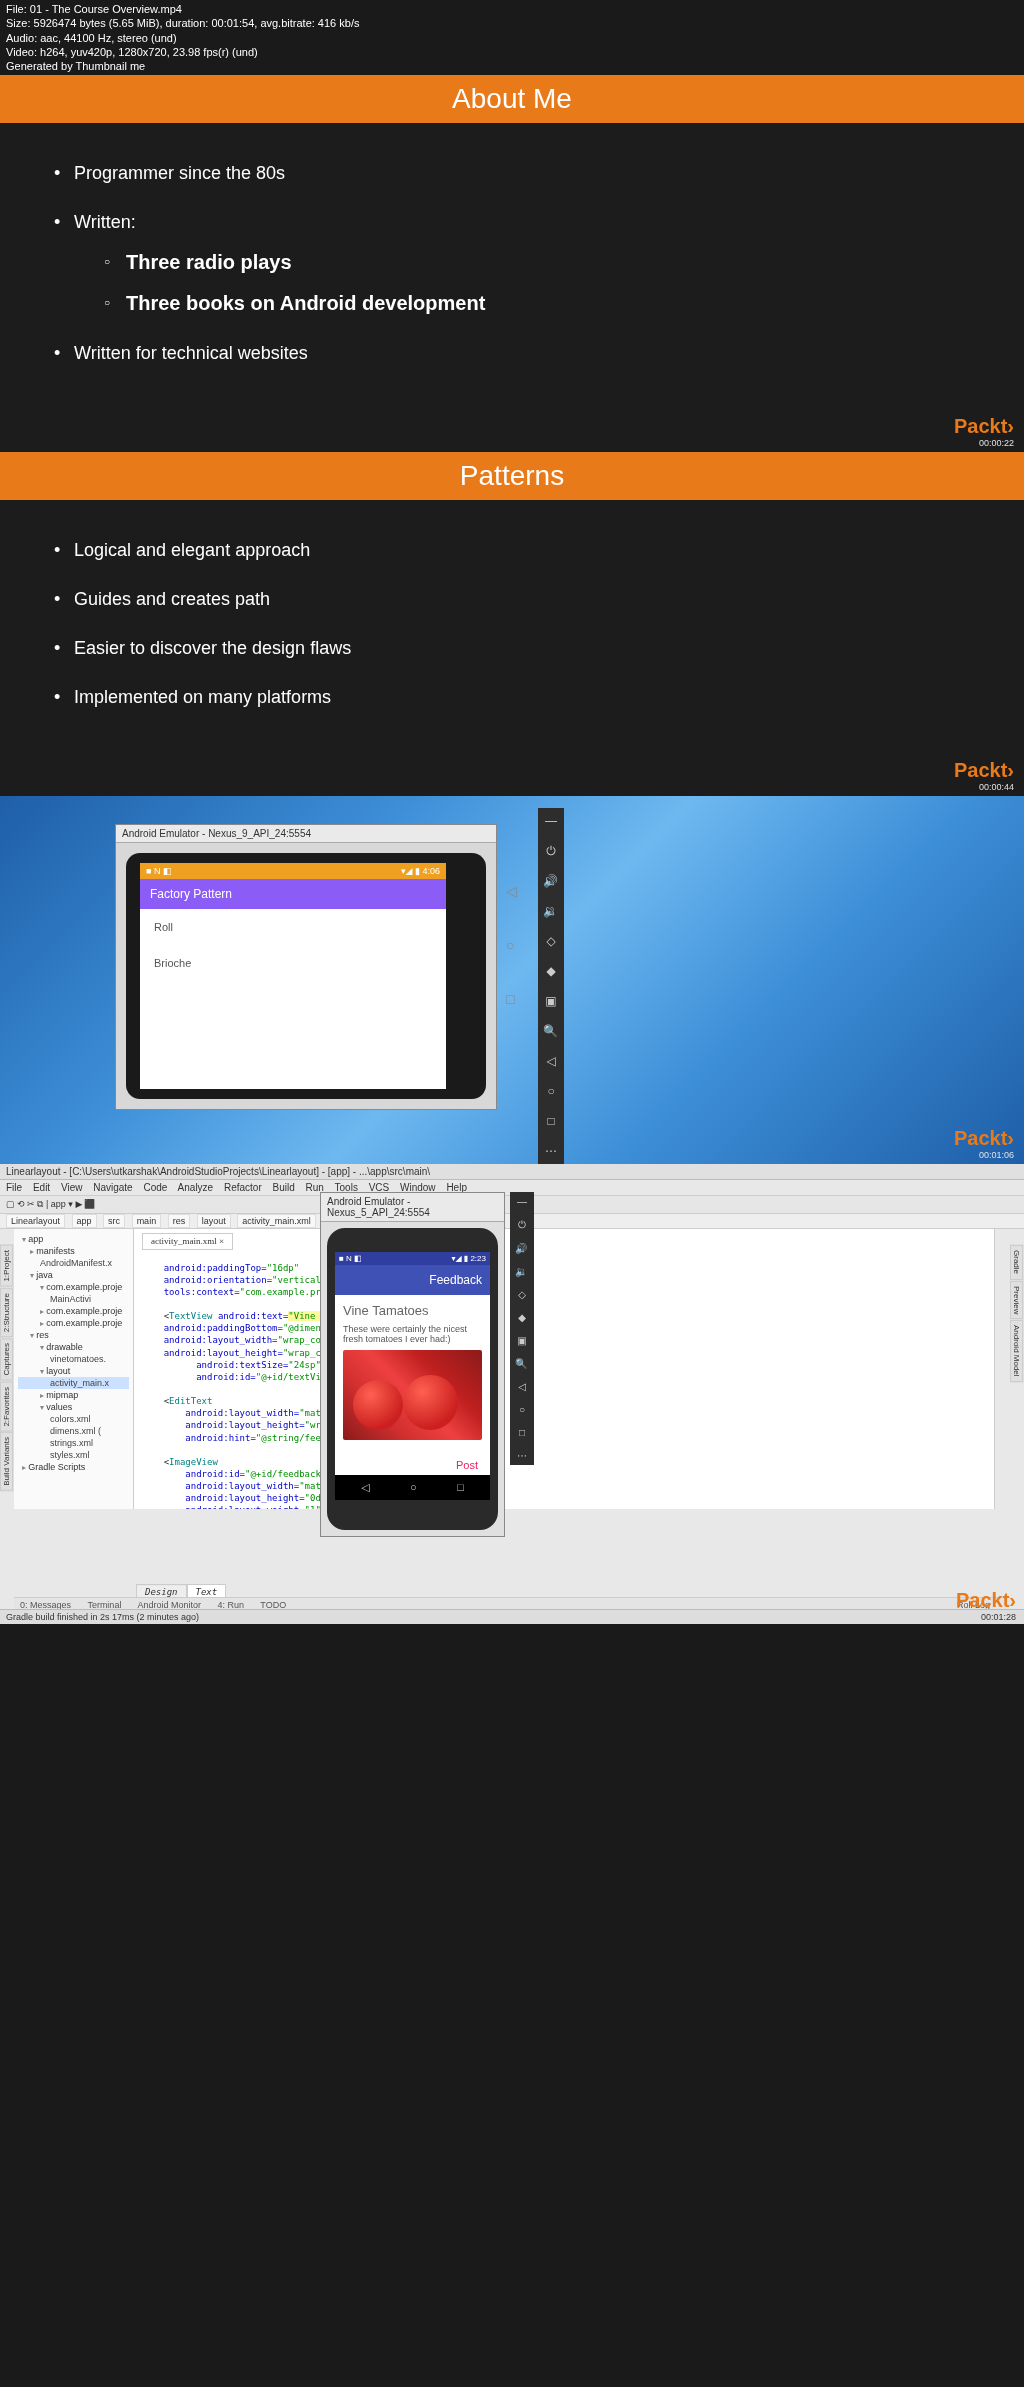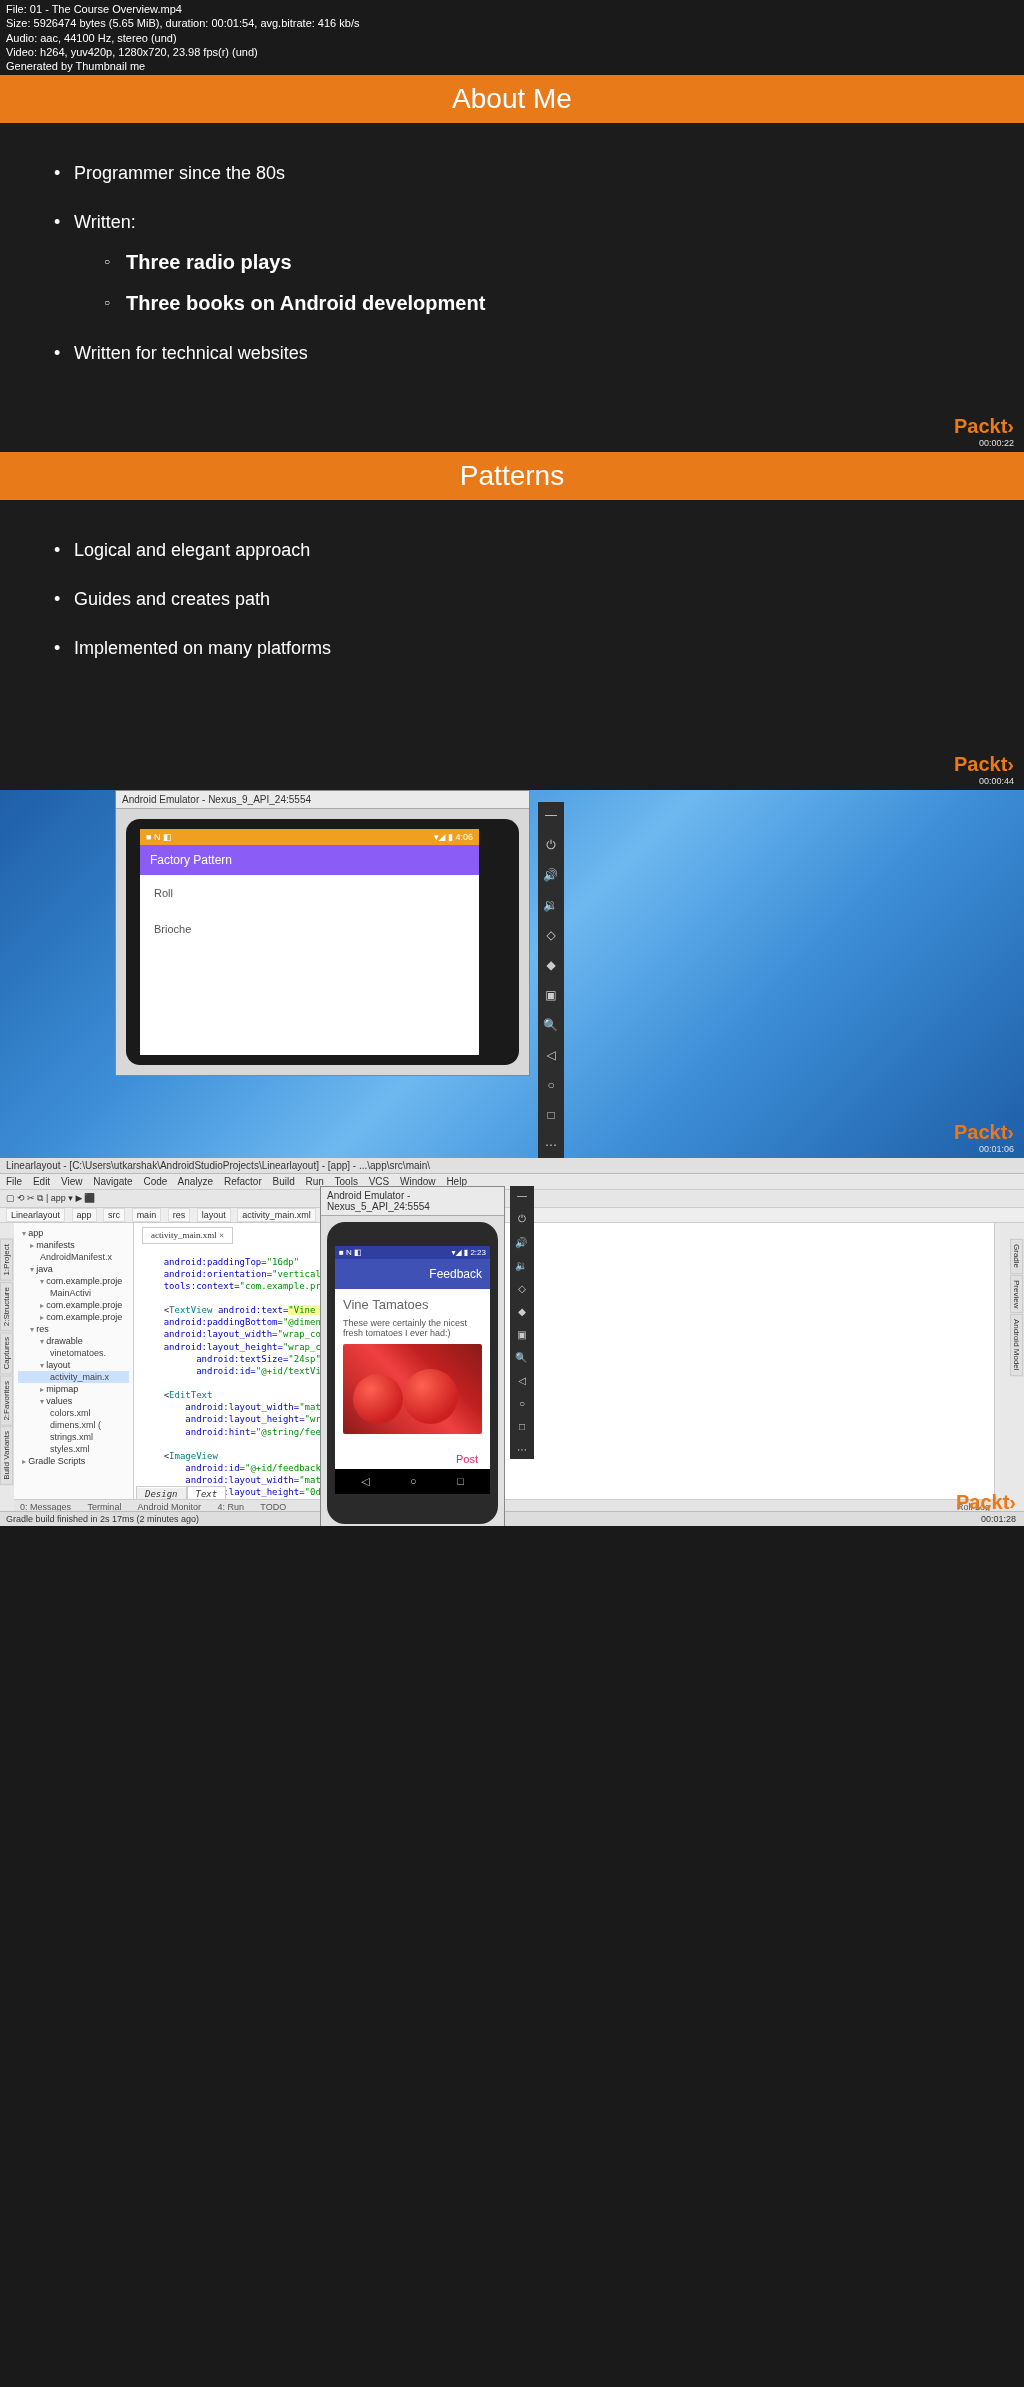--- a/index.html
+++ b/index.html
@@ -15,36 +15,36 @@
 .slide-body > ul > li::before { content: "•"; position: absolute; left: 4px; }
 .slide-body ul ul { margin-top: 18px; margin-left: 30px; }
 .slide-body ul ul li { font-size: 20px; font-weight: 700; margin-bottom: 18px; position: relative; padding-left: 22px; }
 .slide-body ul ul li::before { content: "○"; position: absolute; left: 0; font-size: 10px; top: 5px; }
 .slide-footer { position: absolute; right: 10px; bottom: 4px; text-align: right; }
 .packt { color: #e87a1a; font-size: 20px; font-weight: 600; }
 .packt-arrow { color: #e87a1a; }
 .timestamp { font-size: 9px; color: #e0e0e0; display: block; }
 
 .desktop-shot { background: linear-gradient(135deg, #1e5fa8 0%, #3d8fd8 30%, #6eb8f0 50%, #3d8fd8 70%, #1e5fa8 100%); height: 368px; position: relative; overflow: hidden; }
-.emulator-window { position: absolute; top: 0; left: 115px; width: 415px; background: #d8d8d8; border: 1px solid #888; }
+.emulator-window { position: absolute; top: 28px; left: 115px; width: 382px; background: #d8d8d8; border: 1px solid #888; }
 .emu-title { background: #eaeaea; color: #333; font-size: 10px; padding: 3px 6px; border-bottom: 1px solid #aaa; }
 .phone-body { background: #1a1a1a; margin: 10px; border-radius: 14px; padding: 10px 40px 10px 14px; position: relative; height: 246px; }
 .phone-screen { background: #fff; height: 100%; position: relative; }
 .phone-sysbar { background: #f0a020; height: 16px; display:flex; justify-content:space-between; align-items:center; padding:0 6px; font-size:9px; color:#fff;}
 .phone-appbar { background: #8b5cf6; color: #fff; font-size: 12px; padding: 8px 10px; }
 .phone-list-item { padding: 12px 14px; font-size: 11px; color: #555; }
 .phone-navbar-right { position: absolute; right: -34px; top: 30px; display: flex; flex-direction: column; gap: 40px; color: #888; font-size: 14px; }
 .phone-navbar-right .navbtn { width:14px; height:14px; }
 
 .emu-sidebar { position: absolute; top: 12px; left: 538px; width: 26px; background: #2d2d2d; padding: 6px 0; display: flex; flex-direction: column; align-items: center; gap: 16px; }
 .emu-sidebar .sbtn { color: #ccc; font-size: 12px; cursor: pointer; }
 
 .desktop-footer { position: absolute; right: 10px; bottom: 4px; text-align: right; }
 
-.ide-shot { background: #e8e8e8; height: 368px; position: relative; font-size: 10px; color: #333; overflow: hidden; }
+.ide-shot { background: #e8e8e8; height: 460px; position: relative; font-size: 10px; color: #333; overflow: hidden; }
 .ide-titlebar { background: #e0e0e0; padding: 2px 6px; font-size: 10px; border-bottom: 1px solid #bbb; }
 .ide-menubar { background: #e8e8e8; padding: 2px 6px; font-size: 10px; border-bottom: 1px solid #ccc; }
 .ide-menubar span { margin-right: 8px; }
 .ide-toolbar { background: #e6e6e6; padding: 3px 6px; border-bottom: 1px solid #ccc; font-size: 9px; }
 .ide-breadcrumb { background: #eee; padding: 2px 6px; font-size: 9px; border-bottom: 1px solid #ccc; }
 .ide-breadcrumb span { margin-right: 4px; background:#f8f8f8; padding:1px 4px; border:1px solid #ddd; }
 .ide-body { display: flex; height: 280px; }
 .ide-tree { width: 120px; background: #fafafa; border-right: 1px solid #ccc; padding: 4px; font-size: 9px; overflow: hidden; }
 .ide-tree .tree-item { padding: 1px 0 1px 4px; white-space: nowrap; }
 .ide-tree .folder::before { content: "▸ "; color: #888; font-size:8px;}
@@ -117,20 +117,21 @@
     <span class="timestamp">00:00:22</span>
   </div>
 </div>
 
 <div class="slide">
   <div class="slide-title">Patterns</div>
   <div class="slide-body">
     <ul>
       <li>Logical and elegant approach</li>
       <li>Guides and creates path</li>
+      <li>Easier to discover the design flaws</li>
       <li>Implemented on many platforms</li>
     </ul>
   </div>
   <div class="slide-footer">
     <span class="packt"><span>Packt</span><span class="packt-arrow">›</span></span>
     <span class="timestamp">00:00:44</span>
   </div>
 </div>
 
 <div class="desktop-shot">

